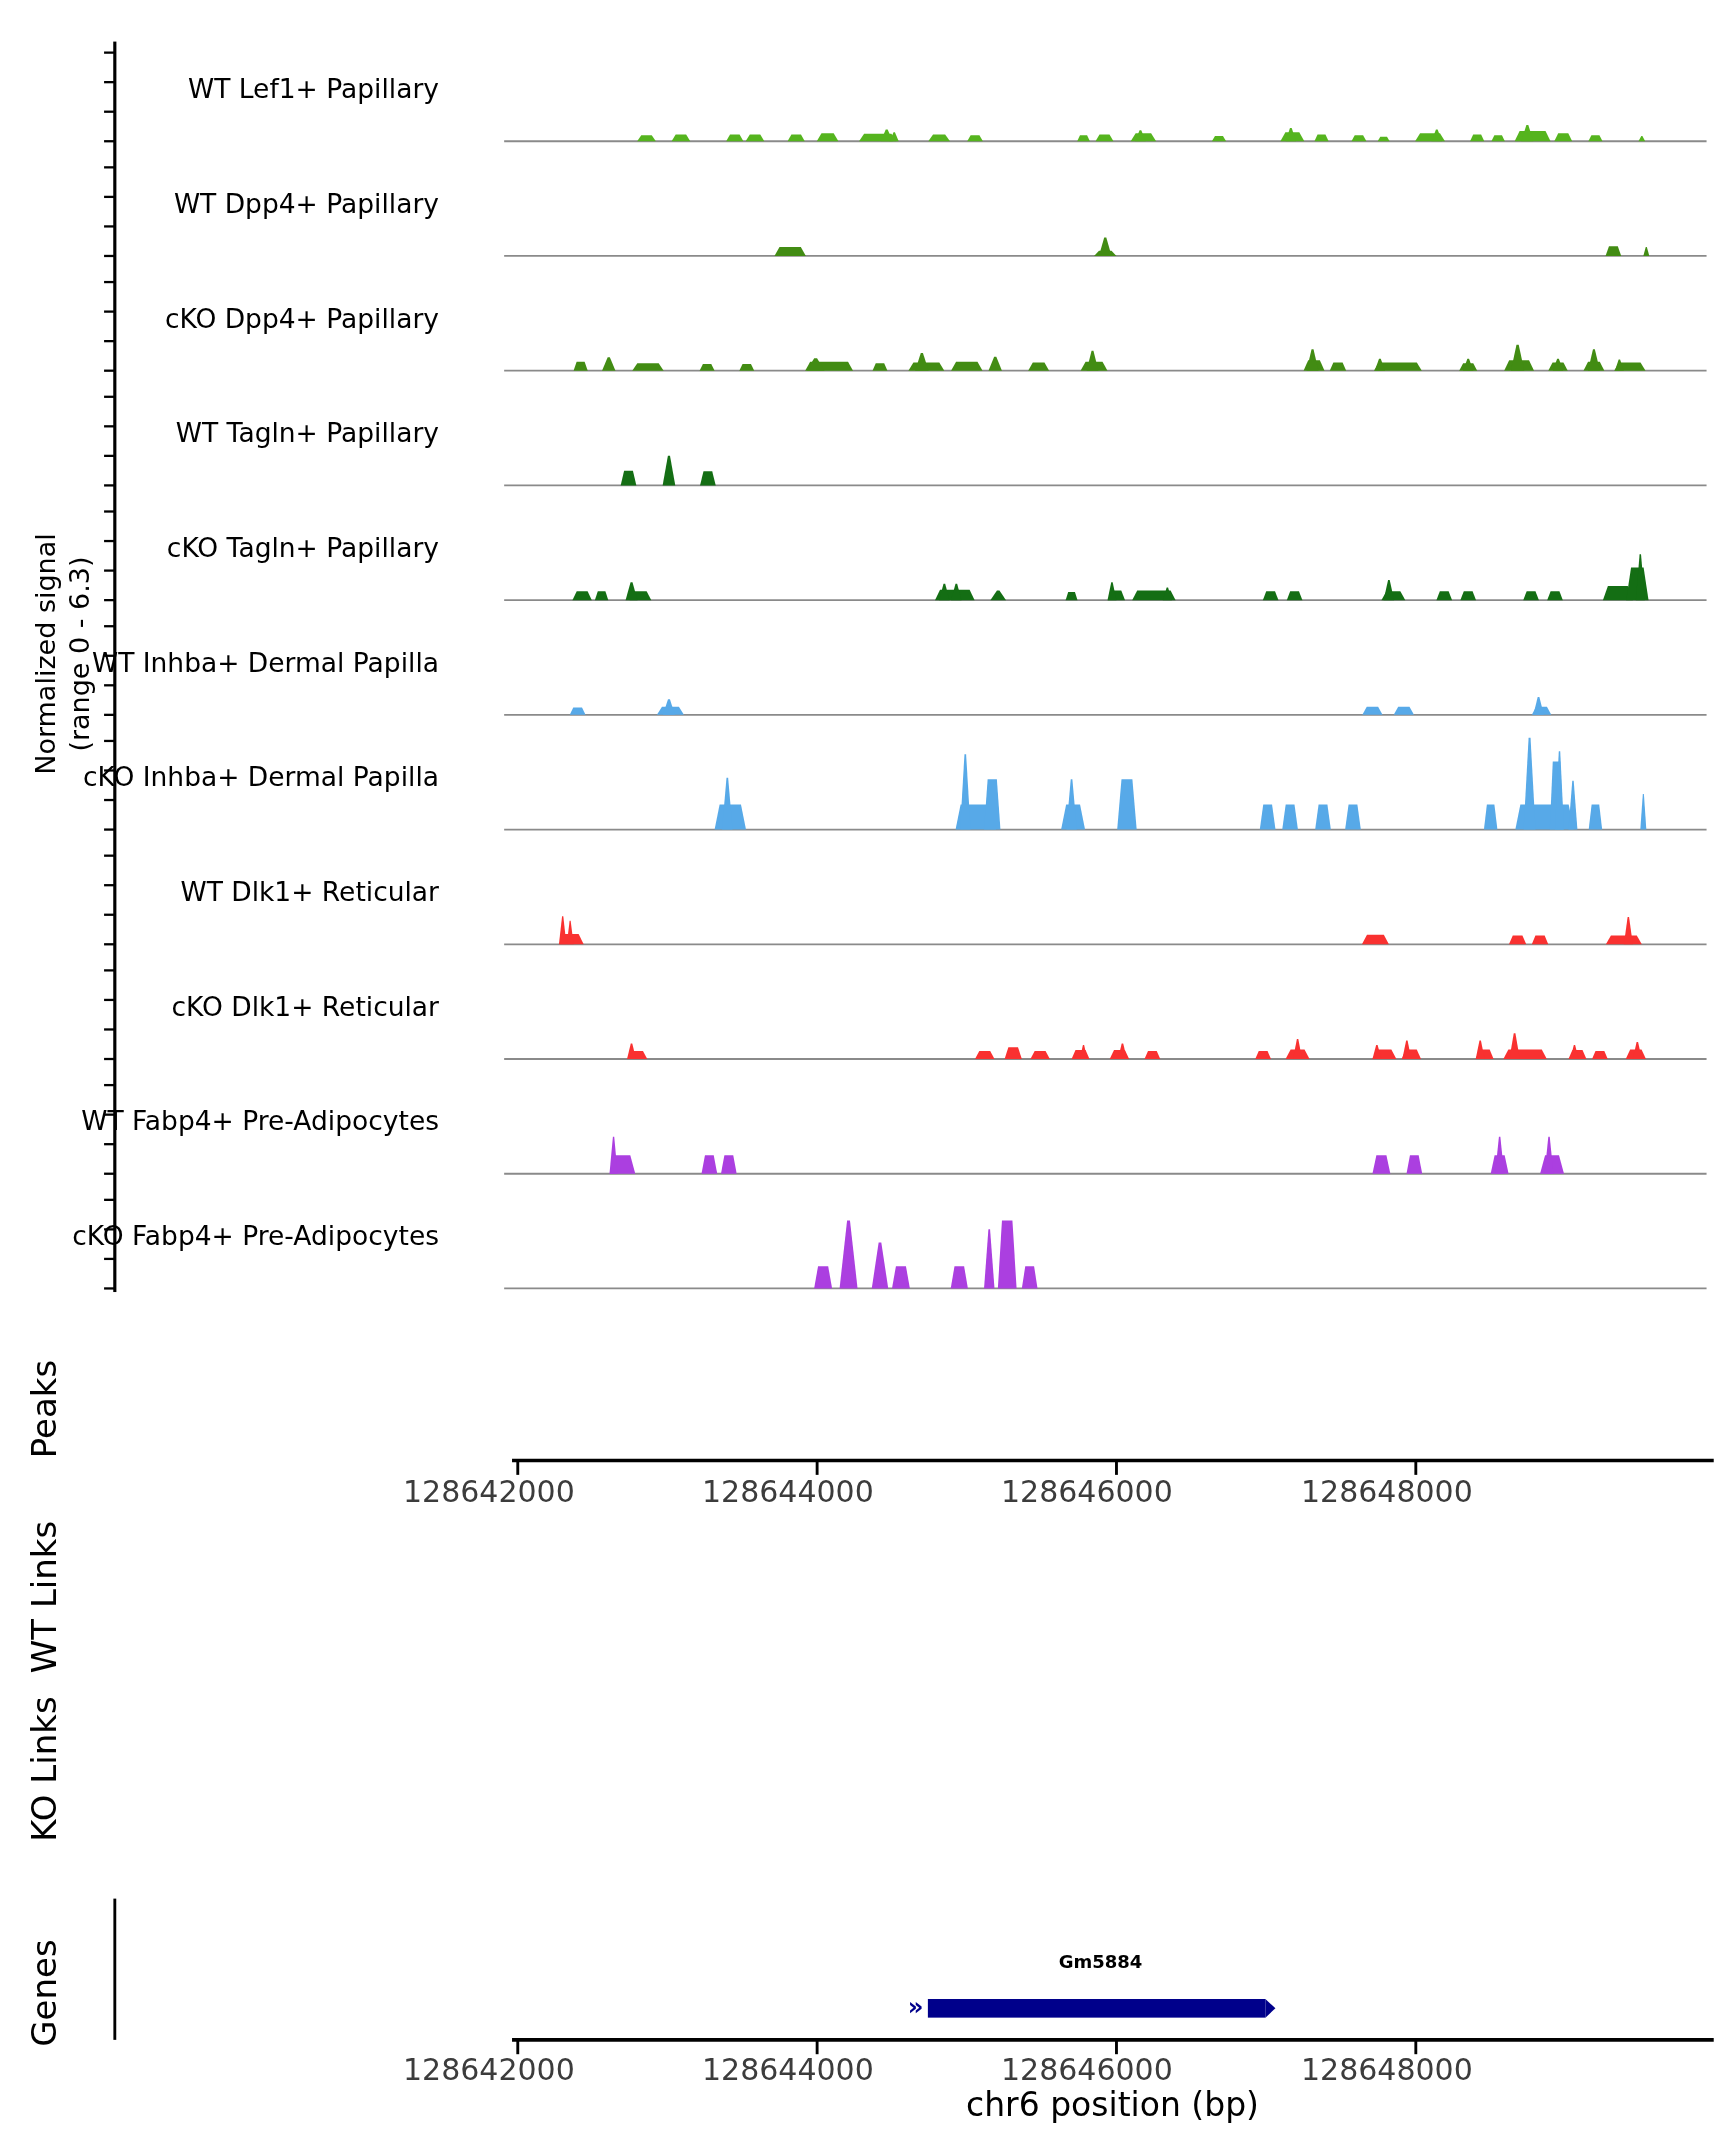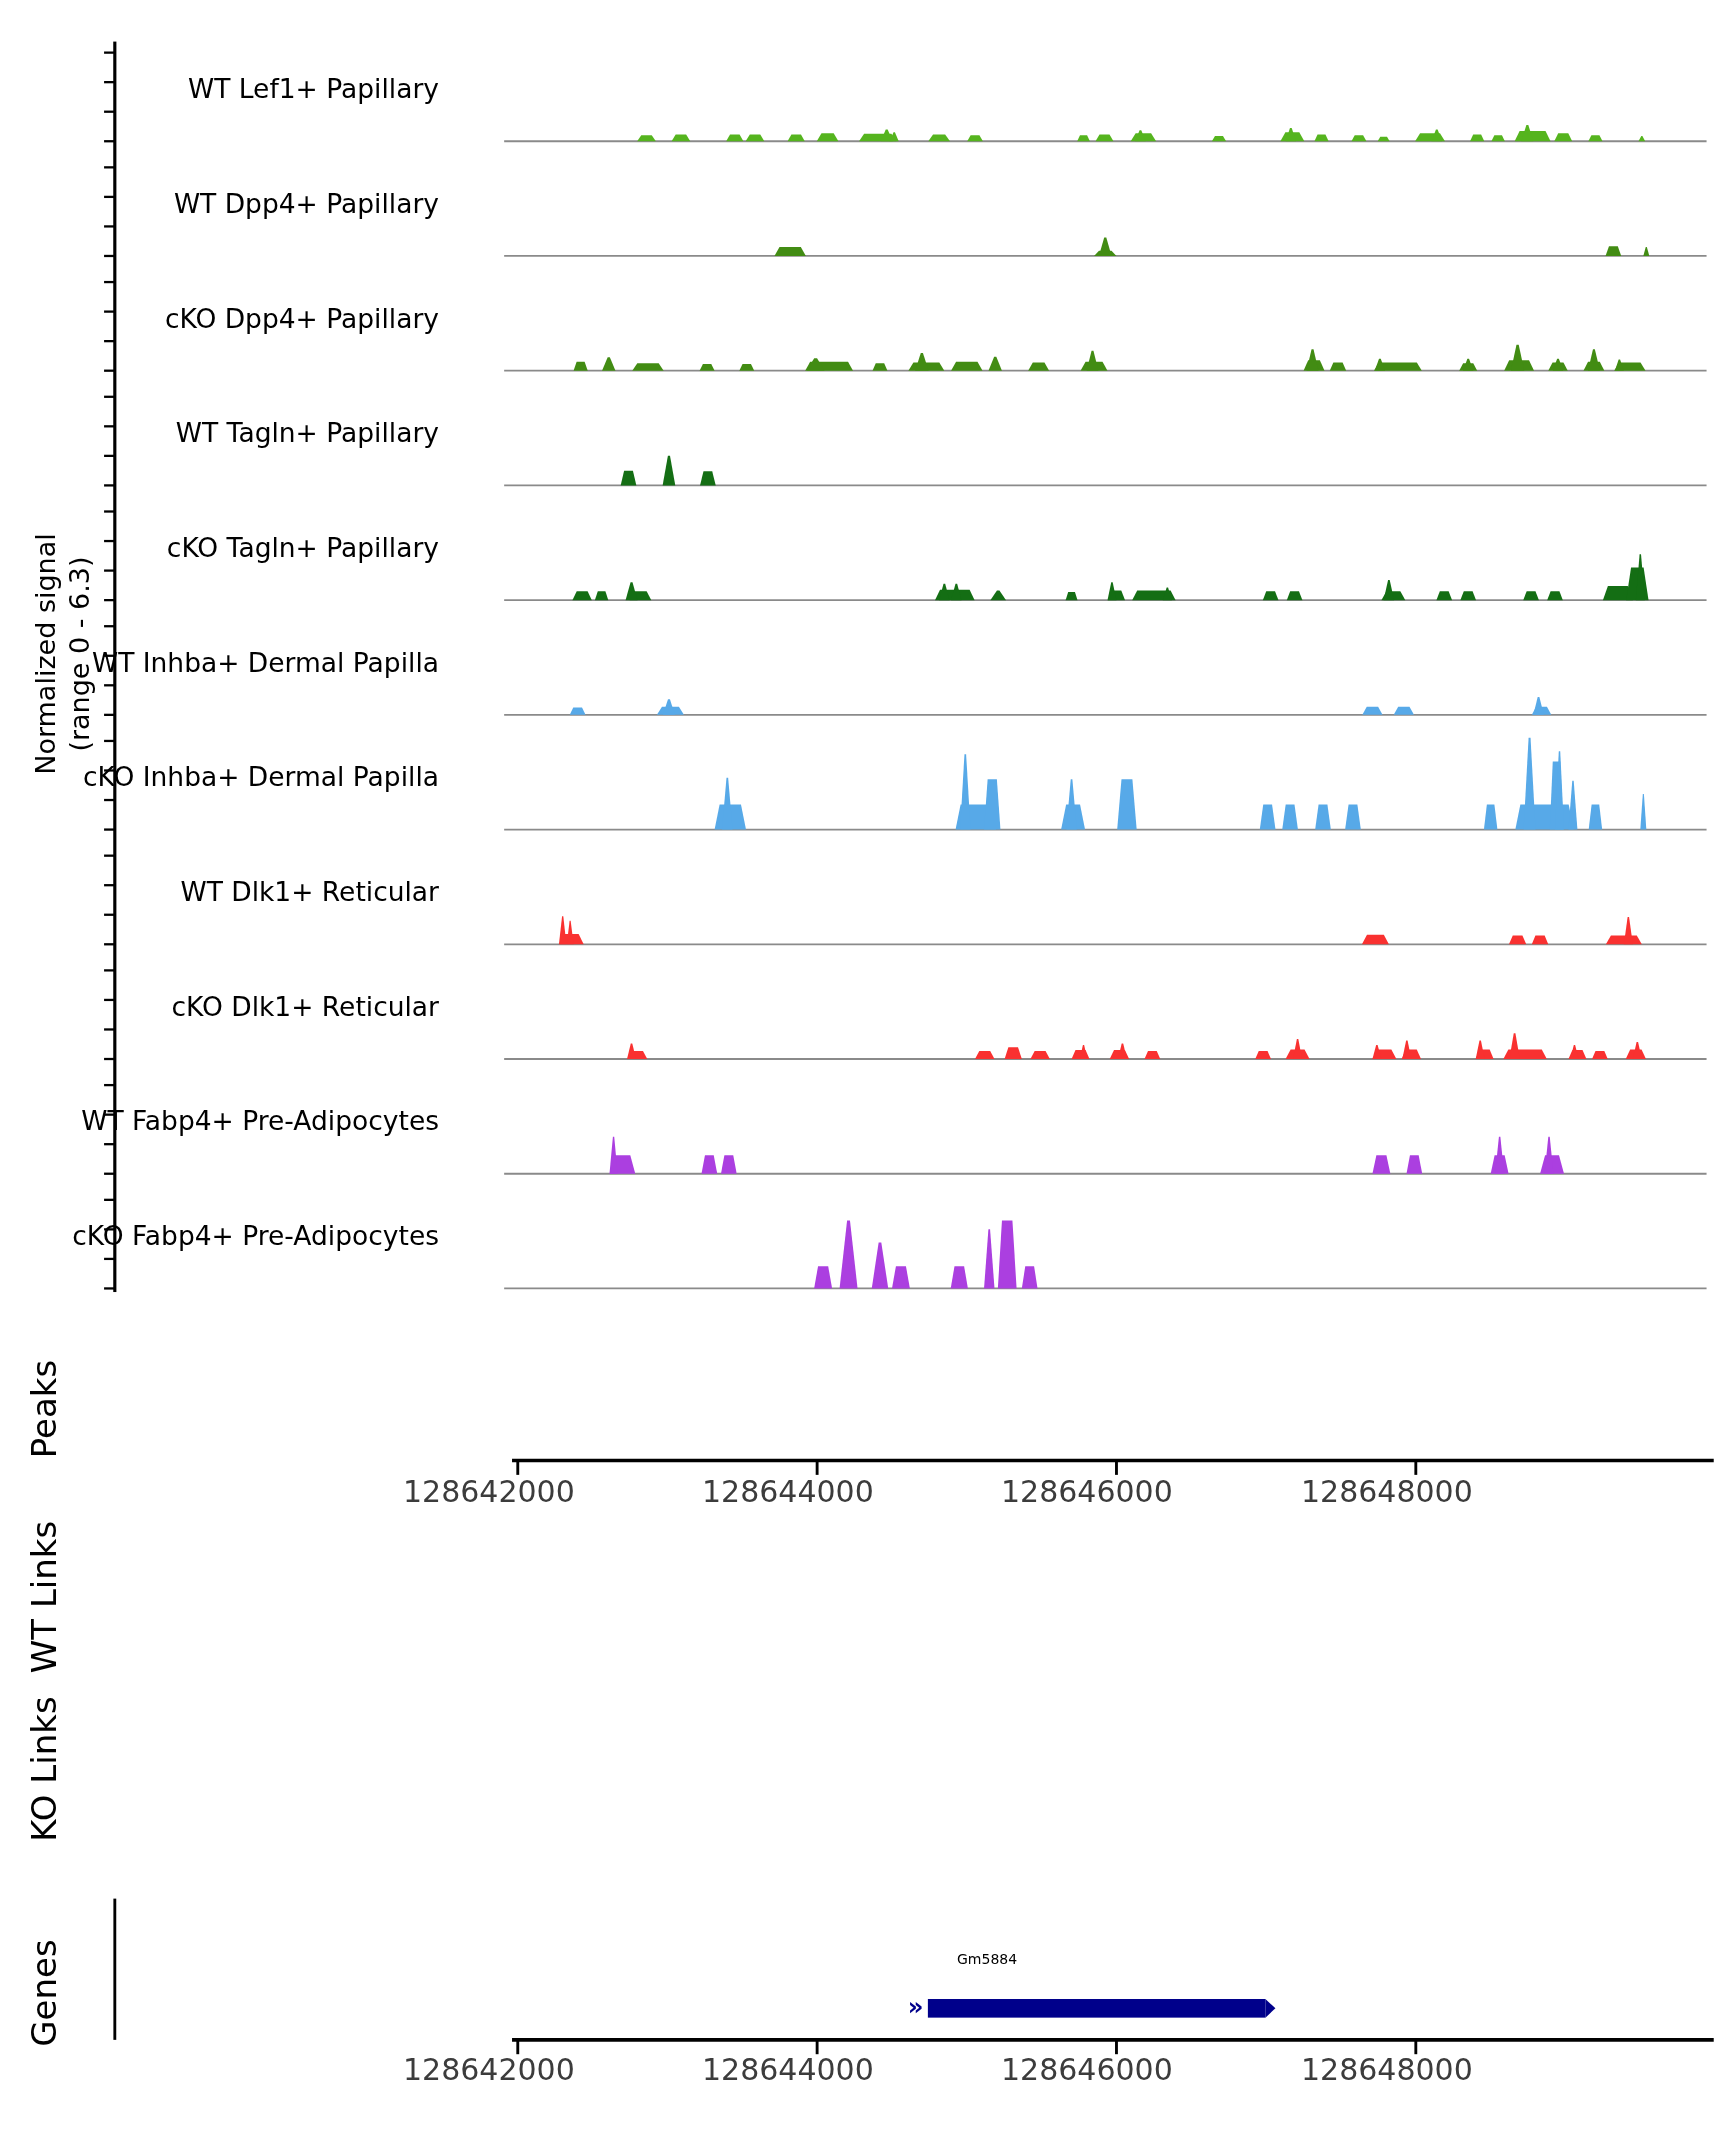--- a/index.html
+++ b/index.html
@@ -7,21 +7,21 @@
        font-family:"DejaVu Sans","Liberation Sans",sans-serif;}
   #plot-svg{position:absolute;left:0;top:0;}
   .abs{position:absolute;color:#000;}
   .track-label{position:absolute;right:1282px;width:502px;text-align:right;
                font-size:26.5px;line-height:32px;color:#000;white-space:nowrap;}
   .tick-label{position:absolute;width:229px;margin-left:-115px;
               font-size:30px;color:#3c3c3c;white-space:nowrap;}
   .rot{transform:translate(-50%,-50%) rotate(-90deg);transform-origin:center center;}
   .section-label{font-size:34px;white-space:nowrap;}
   .yaxis-label{font-size:27px;line-height:34px;text-align:center;white-space:nowrap;}
-  .gene-name{font-size:14px;width:287px;margin-left:-143px;text-align:left;}
+  .gene-name{font-size:18px;width:287px;margin-left:-143px;text-align:center;font-weight:bold;}
   .xaxis-title{font-size:33px;width:645px;margin-left:-323px;text-align:center;}
 </style>
 </head>
 <body>
 
 <div id="fig">
   <svg id="plot-svg" width="1721" height="2151" viewBox="0 0 2400 3000">
       <line x1="703" y1="197" x2="2380" y2="197" stroke="#8a8a8a" stroke-width="2.5"></line>
       <polygon points="888.5,197.0 894.2,188.7 908.8,188.7 914.6,197.0" fill="#55b41e"></polygon>
       <polygon points="936.5,197.0 942.2,187.7 956.8,187.7 962.6,197.0" fill="#55b41e"></polygon>
@@ -270,20 +270,21 @@
     <div>(range 0 - 6.3)</div>
   </div>
 
   <div class="abs rot section-label" style="left:44px;top:1409px;">Peaks</div>
   <div class="abs rot section-label" style="left:44px;top:1597px;">WT Links</div>
   <div class="abs rot section-label" style="left:44px;top:1769px;">KO Links</div>
   <div class="abs rot section-label" style="left:44px;top:1993px;">Genes</div>
 
   <div class="abs gene-name" style="left:1100px;top:1951px;">Gm5884</div>
 
+  <div class="abs xaxis-title" style="left:1113px;top:2085px;">chr6 position (bp)</div>
 <div class="track-label" style="top: 73px;">WT Lef1+ Papillary</div>
     <div class="track-label" style="top: 188px;">WT Dpp4+ Papillary</div>
     <div class="track-label" style="top: 303px;">cKO Dpp4+ Papillary</div>
     <div class="track-label" style="top: 417px;">WT Tagln+ Papillary</div>
     <div class="track-label" style="top: 532px;">cKO Tagln+ Papillary</div>
     <div class="track-label" style="top: 647px;">WT Inhba+ Dermal Papilla</div>
     <div class="track-label" style="top: 761px;">cKO Inhba+ Dermal Papilla</div>
     <div class="track-label" style="top: 876px;">WT Dlk1+ Reticular</div>
     <div class="track-label" style="top: 991px;">cKO Dlk1+ Reticular</div>
     <div class="track-label" style="top: 1105px;">WT Fabp4+ Pre-Adipocytes</div>

